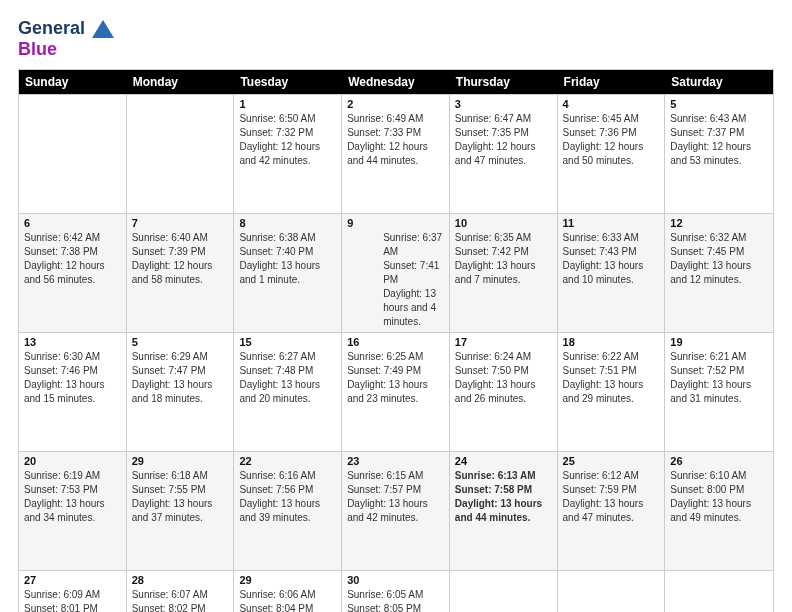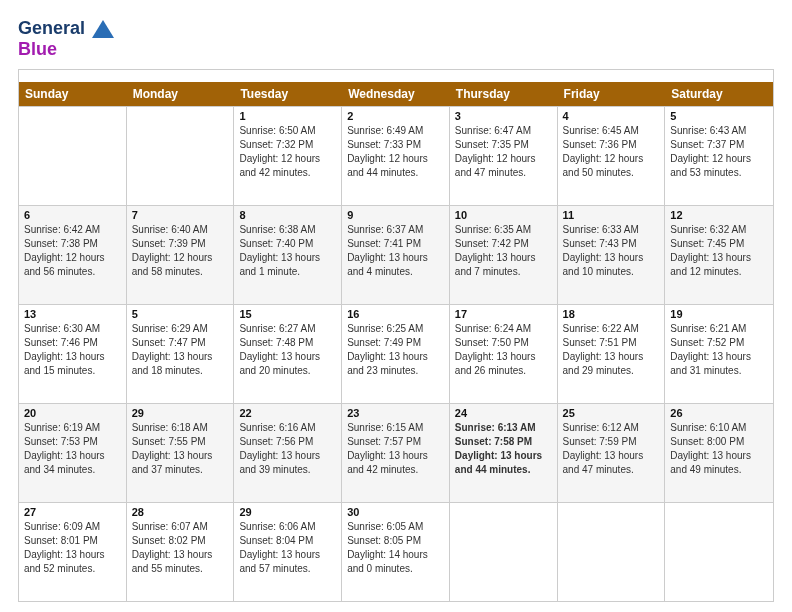--- a/index.html
+++ b/index.html
@@ -41,22 +41,21 @@
     }
     .calendar {
       flex: 1;
       display: flex;
       flex-direction: column;
       border: 1px solid #ccc;
     }
     .cal-header {
       display: grid;
       grid-template-columns: repeat(7, 1fr);
-      background: #a16207;
-      margin-top: 12px;
+      background: #000000;
     }
     .cal-header-cell {
       color: #fff;
       font-size: 12px;
       font-weight: bold;
       padding: 5px 6px;
       text-align: left;
     }
     .cal-body {
       flex: 1;
@@ -183,21 +182,21 @@
 Daylight: 12 hours and 58 minutes.</div>
           </div>
           <div class="cal-cell">
             <div class="day-number">8</div>
             <div class="day-info" style="white-space: pre-line;">Sunrise: 6:38 AM
 Sunset: 7:40 PM
 Daylight: 13 hours and 1 minute.</div>
           </div>
           <div class="cal-cell">
             <div class="day-number">9</div>
-            <div class="day-info" style="white-space: pre-line;">Sunrise: 6:37 AM
+            <div class="day-info" style="white-space: pre-line; margin-left: 36px;">Sunrise: 6:37 AM
 Sunset: 7:41 PM
 Daylight: 13 hours and 4 minutes.</div>
           </div>
           <div class="cal-cell">
             <div class="day-number">10</div>
             <div class="day-info" style="white-space: pre-line;">Sunrise: 6:35 AM
 Sunset: 7:42 PM
 Daylight: 13 hours and 7 minutes.</div>
           </div>
           <div class="cal-cell">

